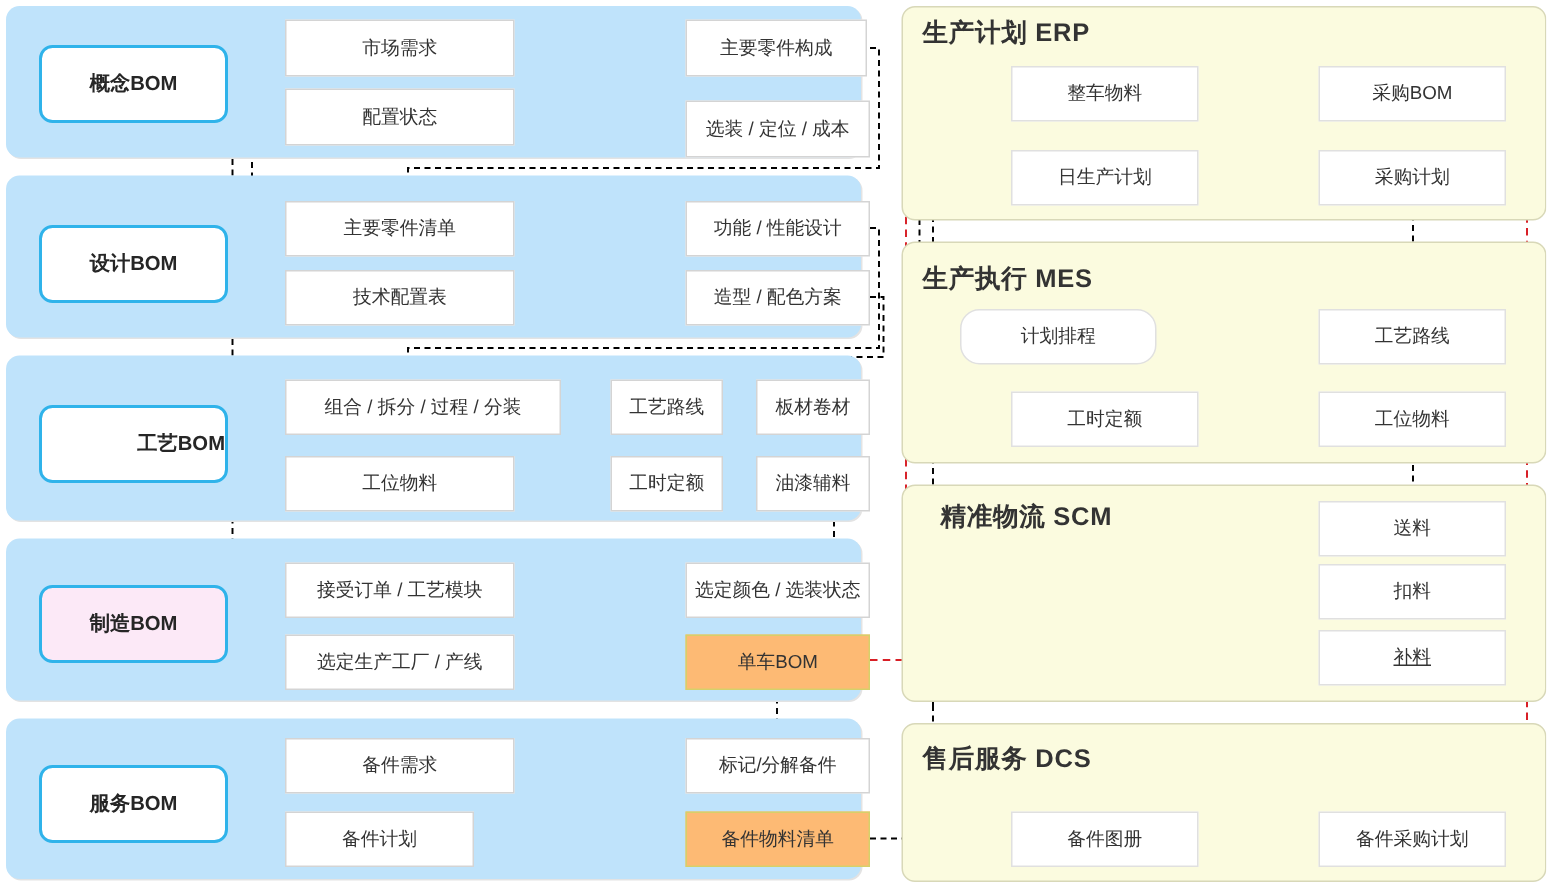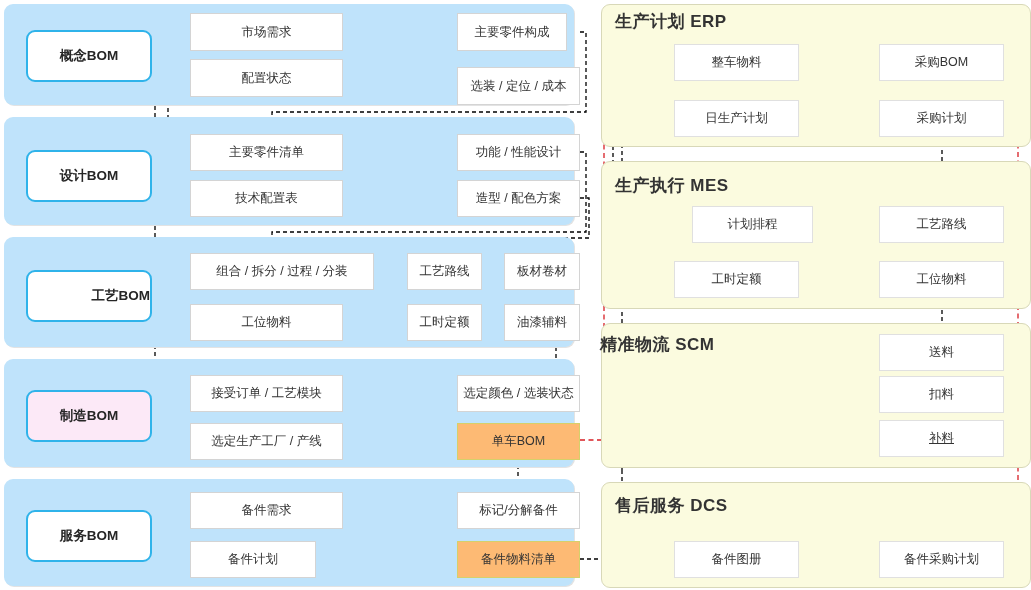--- a/index.html
+++ b/index.html
@@ -127,21 +127,21 @@
   <div class="bom-panel" style="left:4px;top:4px;width:570px;height:101px;"></div>
   <div class="bom-tag" style="left:26px;top:30px;width:122px;height:48px;">
     <span>概念BOM</span>
   </div>
   <div class="node" style="left:190px;top:13px;width:153px;height:38px;">
     <span>市场需求</span>
   </div>
   <div class="node" style="left:190px;top:59px;width:153px;height:38px;">
     <span>配置状态</span>
   </div>
-  <div class="node" style="left:457px;top:13px;width:110px;height:38px;">
+  <div class="node" style="left:457px;top:13px;width:121px;height:38px;">
     <span>主要零件构成</span>
   </div>
   <div class="node" style="left:457px;top:67px;width:123px;height:38px;">
     <span>选装 / 定位 / 成本</span>
   </div>
 
   <div class="bom-panel" style="left:4px;top:117px;width:570px;height:108px;"></div>
   <div class="bom-tag" style="left:26px;top:150px;width:122px;height:48px;">
     <span>设计BOM</span>
   </div>
@@ -225,35 +225,35 @@
   </div>
   <div class="node white-plain" style="left:879px;top:44px;width:125px;height:37px;">
     <span>采购BOM</span>
   </div>
   <div class="node white-plain" style="left:879px;top:100px;width:125px;height:37px;">
     <span>采购计划</span>
   </div>
 
   <div class="sys-panel" style="left:601px;top:161px;width:428px;height:146px;"></div>
   <div class="sys-title" style="left:615px;top:174px;">生产执行 MES</div>
-  <div class="node white-plain" style="left:692px;top:206px;width:121px;height:37px;">
+  <div class="node white-plain" style="left:640px;top:206px;width:131px;height:37px;border-radius:13px;">
     <span>计划排程</span>
   </div>
   <div class="node white-plain" style="left:674px;top:261px;width:125px;height:37px;">
     <span>工时定额</span>
   </div>
   <div class="node white-plain" style="left:879px;top:206px;width:125px;height:37px;">
     <span>工艺路线</span>
   </div>
   <div class="node white-plain" style="left:879px;top:261px;width:125px;height:37px;">
     <span>工位物料</span>
   </div>
 
   <div class="sys-panel" style="left:601px;top:323px;width:428px;height:143px;"></div>
-  <div class="sys-title" style="left:600px;top:333px;text-align:right;">精准物流  SCM</div>
+  <div class="sys-title" style="left:627px;top:333px;text-align:right;">精准物流  SCM</div>
   <div class="node white-plain" style="left:879px;top:334px;width:125px;height:37px;">
     <span>送料</span>
   </div>
   <div class="node white-plain" style="left:879px;top:376px;width:125px;height:37px;">
     <span>扣料</span>
   </div>
   <div class="node white-plain" style="left:879px;top:420px;width:125px;height:37px;text-decoration:underline;">
     <span>补料</span>
   </div>
 

